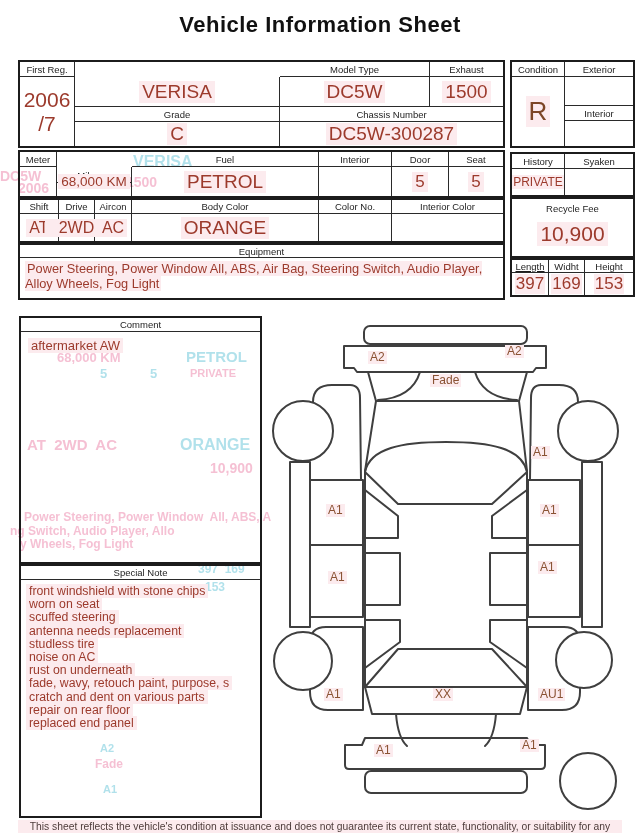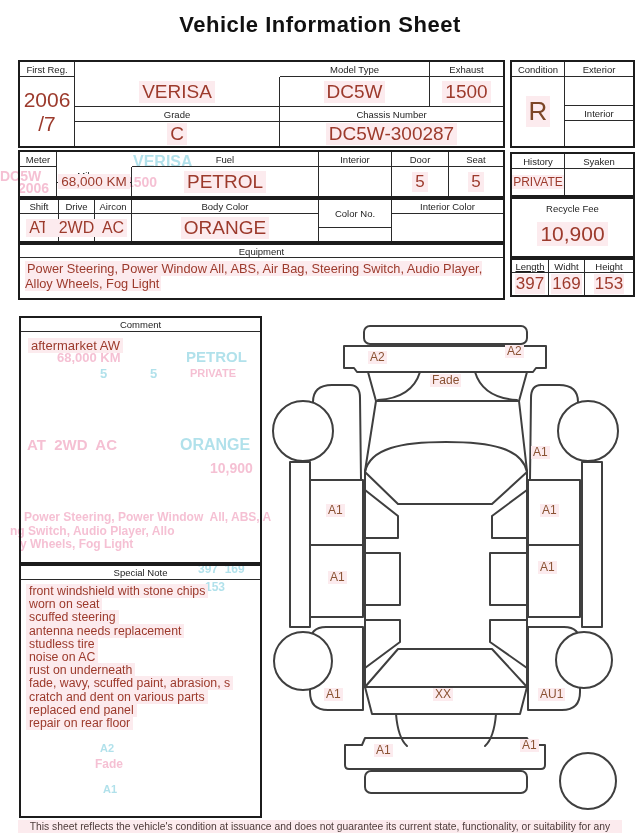--- a/index.html
+++ b/index.html
@@ -181,21 +181,21 @@
       </div>
     <div class="c br" style="left:75px;top:14px;width:37px;height:27px;">
         <span class="hl val" style="font-size:16px;">AC</span>
       </div>
     <div class="c hdr bb br" style="left:112px;top:0;width:187px;height:14px;">
         <span>Body Color</span>
       </div>
     <div class="c br" style="left:112px;top:14px;width:187px;height:27px;">
         <span class="hl val" style="font-size:19px;">ORANGE</span>
       </div>
-    <div class="c hdr bb br" style="left:299px;top:0;width:73px;height:28px;justify-content:center;">
+    <div class="c hdr bb br" style="left:299px;top:0;width:73px;height:14px;justify-content:center;">
         <span>Color No.</span>
       </div>
     <div class="c br" style="left:299px;top:14px;width:73px;height:27px;"></div>
     <div class="c hdr bb" style="left:372px;top:0;width:111px;height:14px;">
         <span>Interior Color</span>
       </div>
     <div class="c" style="left:372px;top:14px;width:111px;height:27px;"></div>
   </div>
 
   <div class="tbl z2" style="left:510px;top:197px;width:125px;height:61px;padding-left:36px;">
@@ -247,24 +247,24 @@
         <span>Special Note</span>
       </div>
     <div class="lines" style="left:5px;top:19px;width:232px;">
         <div class="note-line"><span class="hl val">front windshield with stone chips</span></div>
         <div class="note-line"><span class="hl val">worn on seat</span></div>
         <div class="note-line"><span class="hl val">scuffed steering</span></div>
         <div class="note-line"><span class="hl val">antenna needs replacement</span></div>
         <div class="note-line"><span class="hl val">studless tire</span></div>
         <div class="note-line"><span class="hl val">noise on AC</span></div>
         <div class="note-line"><span class="hl val">rust on underneath</span></div>
-        <div class="note-line"><span class="hl val">fade, wavy, scuffed paint, abrasion, s</span></div>
+        <div class="note-line"><span class="hl val">fade, wavy, retouch paint, purpose, s</span></div>
         <div class="note-line"><span class="hl val">cratch and dent on various parts</span></div>
+        <div class="note-line"><span class="hl val">repair on rear floor</span></div>
         <div class="note-line"><span class="hl val">replaced end panel</span></div>
-        <div class="note-line"><span class="hl val">repair on rear floor</span></div>
       </div>
   </div>
 
   <svg style="left:268px;top:318px;" width="372" height="494" viewBox="268 318 372 494">
     <g fill="none" stroke="#3f3f3f" stroke-width="2" stroke-linejoin="round" stroke-linecap="round">
       <rect x="290" y="462" width="20" height="165"></rect>
       <rect x="582" y="462" width="20" height="165"></rect>
       <path d="M313,452 L313,402 Q313,385 332,385 L350,385 Q360,385 360,398 L361,480"></path>
       <path d="M578,452 L578,402 Q578,385 559,385 L541,385 Q531,385 531,398 L530,480"></path>
       <rect x="310" y="480" width="53" height="137"></rect>

